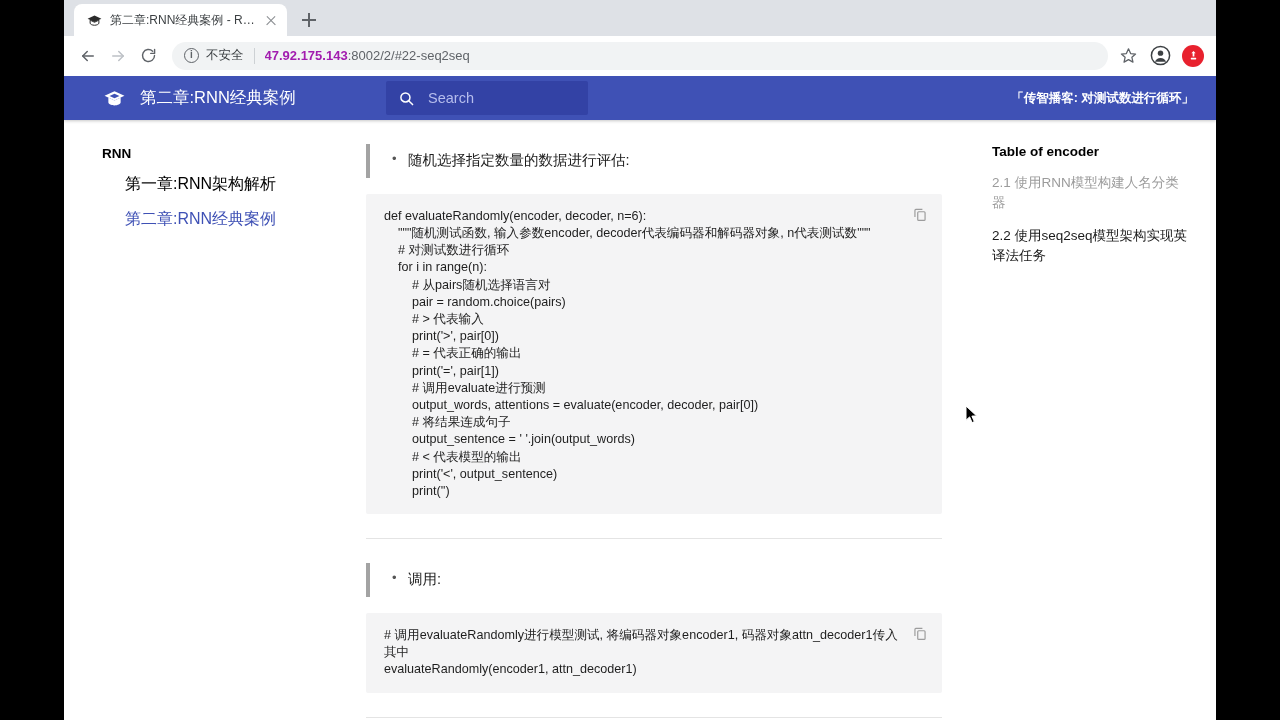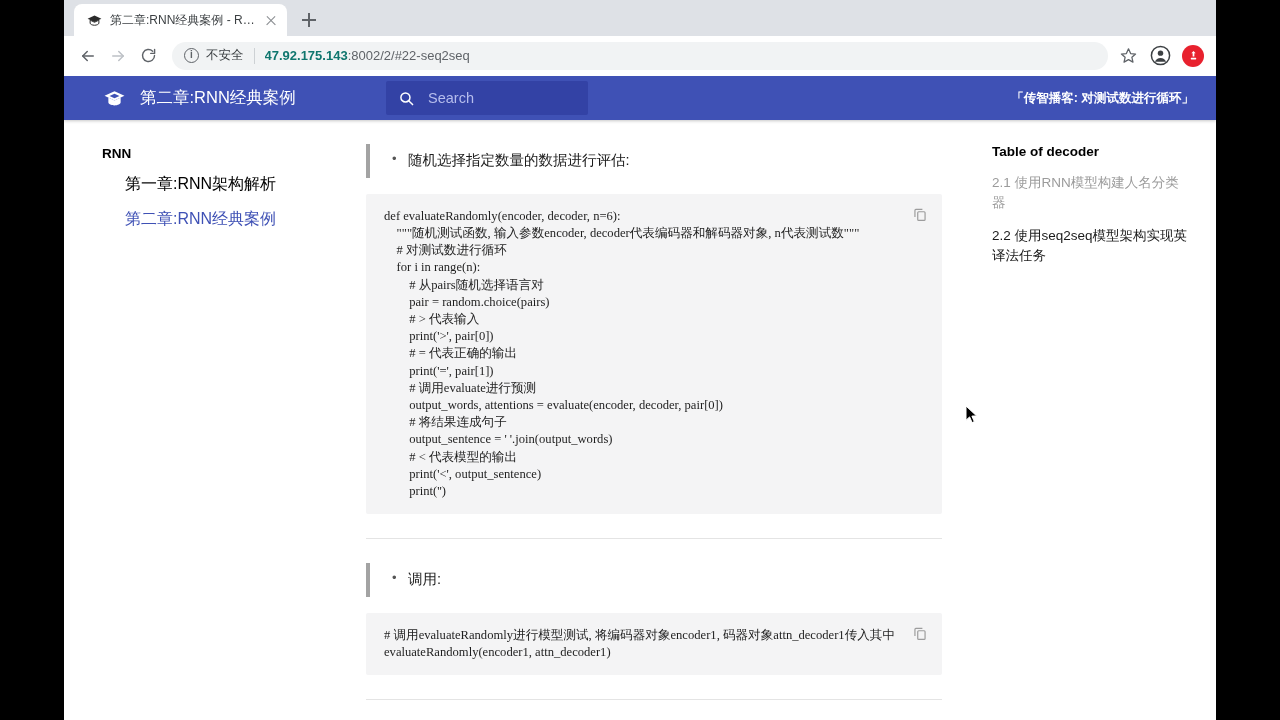--- a/index.html
+++ b/index.html
@@ -136,21 +136,21 @@
     color: #3c4043;
     font-size: 12.5px;
     white-space: nowrap;
   }
   .omni-sep {
     width: 1px; height: 16px;
     background: #cdd1d4;
     margin: 0 3px;
   }
   .url { white-space: nowrap; overflow: hidden; }
-  .url .host { color: #0f766e; font-weight: bold; }
+  .url .host { color: #a21caf; font-weight: bold; }
   .url .rest { color: #5f6368; }
   .star-icon { width: 24px; height: 24px; color: #5f6368; display:flex;align-items:center;justify-content:center;cursor:pointer;}
   .avatar-btn {
     width: 24px; height: 24px; margin-left: 6px;
     cursor: pointer;
     display:flex;align-items:center;justify-content:center;
   }
   .ext-btn {
     width: 22px; height: 22px; margin-left: 8px; margin-right: 2px;
     border-radius: 50%;
@@ -290,21 +290,21 @@
   }
 
   .code-card {
     position: relative;
     background: #f4f4f5;
     border-radius: 2px;
     padding: 14px 40px 14px 18px;
     margin-bottom: 22px;
   }
   .code-card pre {
-    font-family: Liberation Serif, serif;
+    font-family: Liberation Sans, sans-serif;
     font-size: 12.6px;
     line-height: 17.2px;
     color: #1e1e1e;
     white-space: pre;
     overflow: hidden;
   }
   .code-card.wrap pre { white-space: pre-wrap; word-break: break-word; }
   .copy-icon {
     position: absolute;
     right: 14px; top: 12px;
@@ -505,21 +505,21 @@
                 <path d="M15.6 5.2 H5.8 a1.4 1.4 0 0 0-1.4 1.4 V16.4"></path>
               </svg>
             </span>
           </div>
 
           <div class="hr"></div>
 
         </main>
 
         <aside class="toc">
-          <div class="toc-title">Table of decoder</div>
+          <div class="toc-title">Table of encoder</div>
           <a class="toc-link">2.1 使用RNN模型构建人名分类器</a>
           <a class="toc-link active">2.2 使用seq2seq模型架构实现英译法任务</a>
         </aside>
 
       </div>
 
       <div class="cursor">
         <svg width="14" height="20" viewBox="0 0 14 20">
           <path d="M1 1 L1 15.2 L4.6 11.9 L7.1 17.6 L9.3 16.6 L6.9 11.1 L11.6 10.9 Z" fill="#000000" stroke="#ffffff" stroke-width="1"></path>
         </svg>

